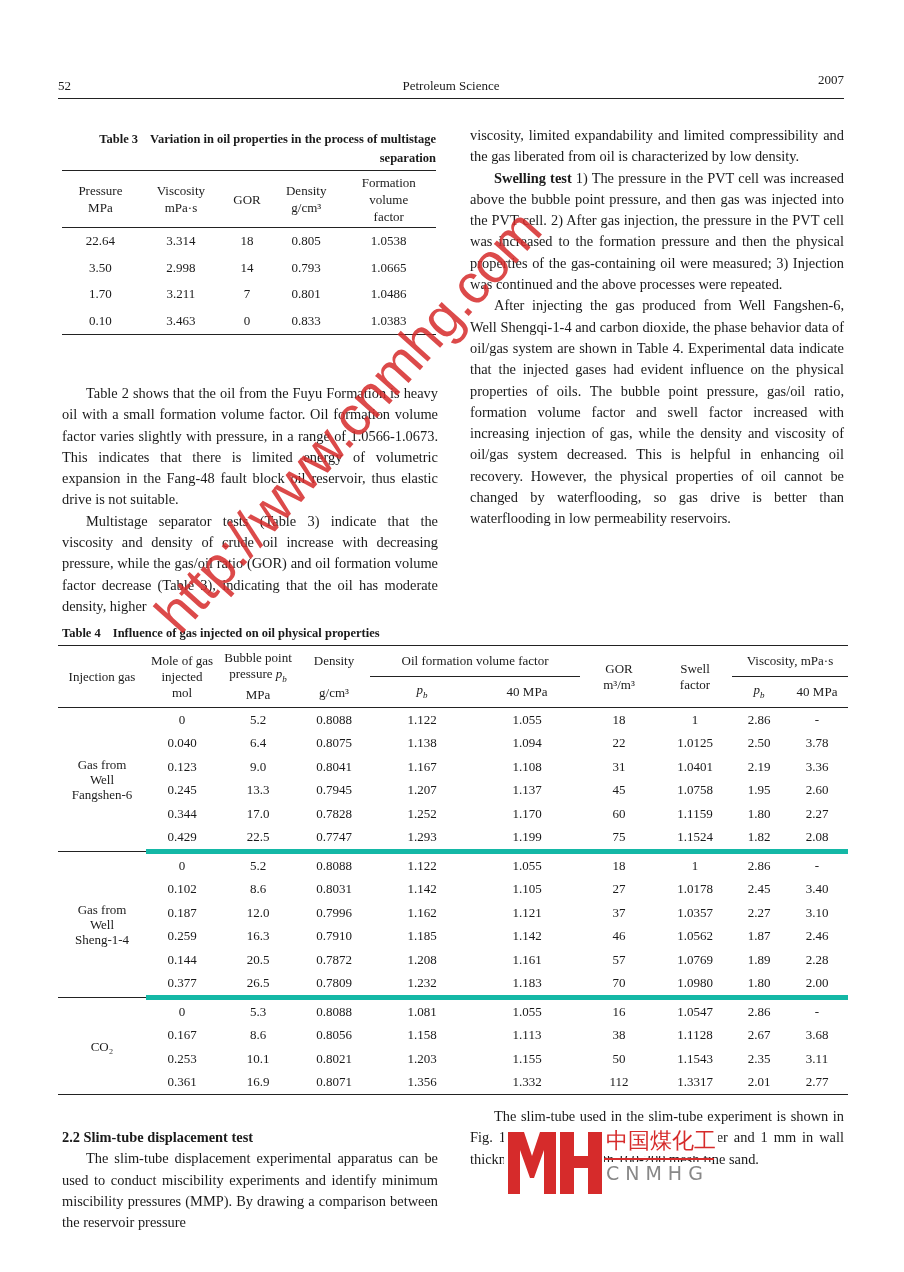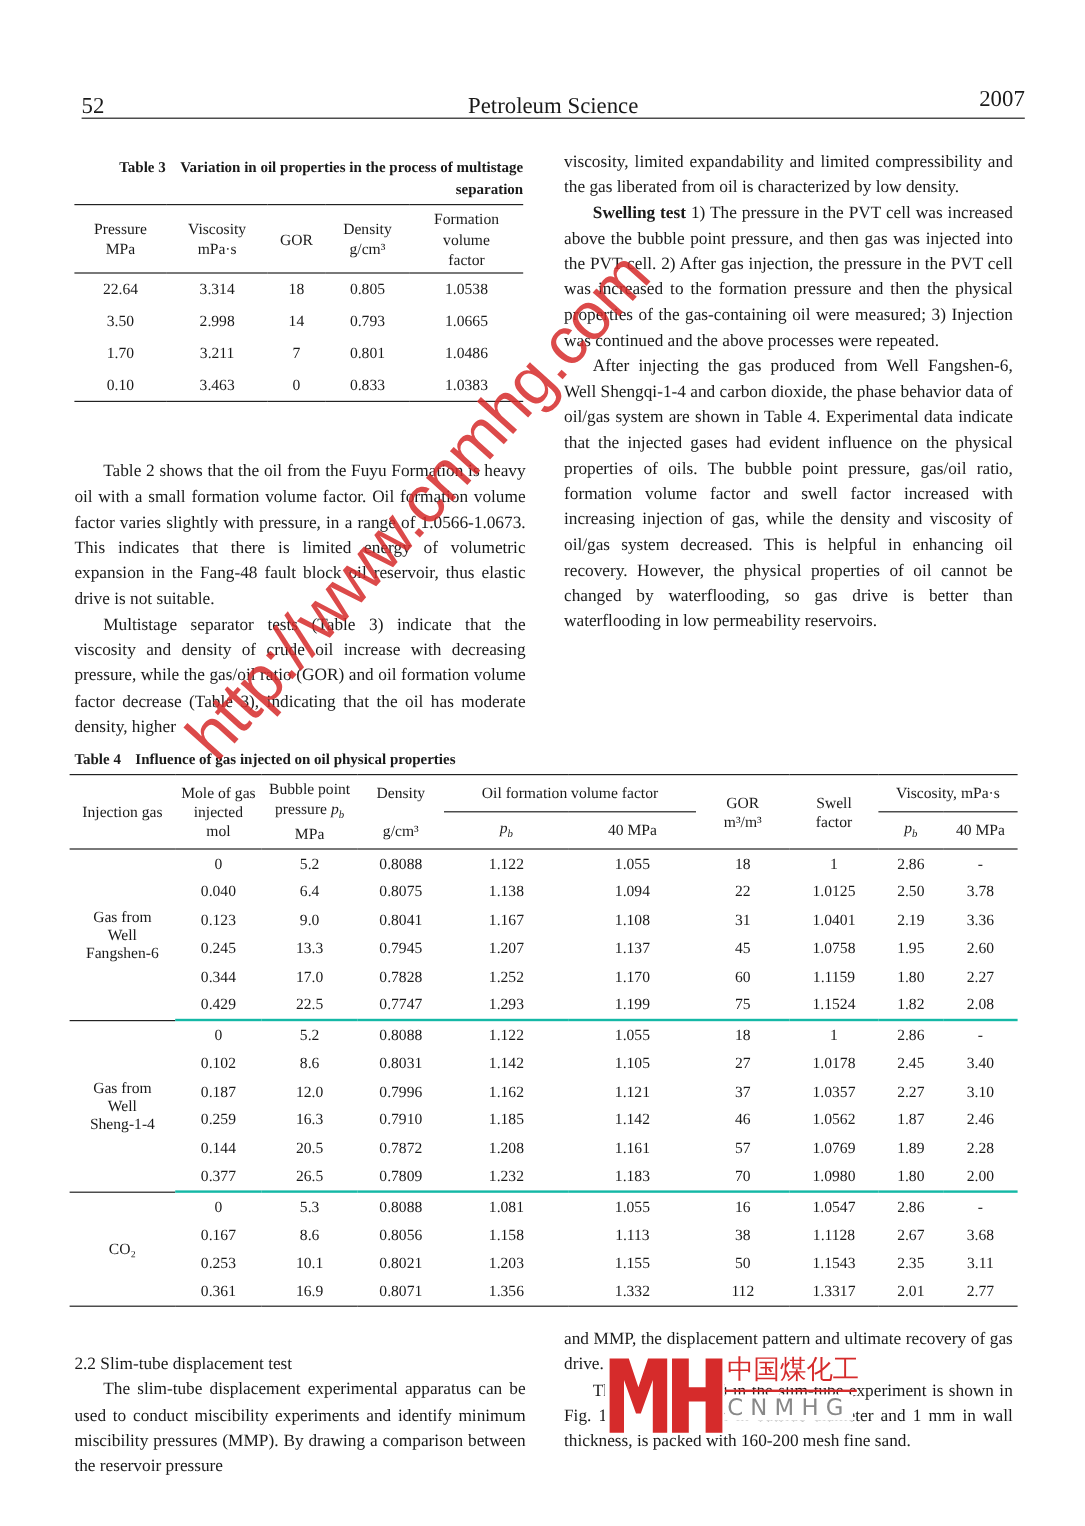--- a/index.html
+++ b/index.html
@@ -1,19 +1,19 @@
 <!DOCTYPE html>
 <html><head>
 <meta charset="utf-8">
 <style>
   html, body { margin:0; padding:0; background:#fff; }
   body { width:904px; height:1272px; position:relative; overflow:hidden;
          font-family:"Liberation Serif", "DejaVu Serif", serif; color:#1a1a1a; }
-  .page-header { position:absolute; left:68px; top:78px; width:786px; height:20px;
-                 border-bottom:1.5px solid #222; font-size:19px; }
+  .page-header { position:absolute; left:58px; top:78px; width:786px; height:20px;
+                 border-bottom:1.5px solid #222; font-size:13px; }
   .page-header .num { position:absolute; left:0; top:0; }
   .page-header .journal { position:absolute; left:0; right:0; text-align:center; top:0; }
   .page-header .year { position:absolute; right:0; top:-6px; }
 
   .col { position:absolute; font-size:14.4px; line-height:21.3px; text-align:justify; }
   .col p { margin:0; }
   .col p.indent { text-indent:24px; }
   .left-col { left:62px; width:376px; }
   .right-col { left:470px; width:374px; }
 
@@ -28,26 +28,26 @@
   .t3 tbody td { height:26.5px;text-align:center; }
 
   .t4cap { position:absolute; left:62px; top:626px; width:786px; font-weight:bold; font-size:12.5px; }
   .t4 { position:absolute; left:58px; top:645px; width:790px; }
   .t4 table { width:100%; border-top:1.5px solid #222; border-bottom:1.5px solid #222; }
   .t4 thead th { line-height:16px; }
   .t4 .hrow1 th { height:30px; }
   .t4 .hrow2 th { height:30px; border-bottom:1px solid #222; }
   .t4 .sub { border-bottom:1px solid #222; }
   .t4 tbody td { height:23.5px; }
-  .t4 tbody tr.grp-end td { border-bottom:2px solid #14b8a6; }
+  .t4 tbody tr.grp-end td { border-bottom:5px solid #14b8a6; }
   .t4 td.gas { line-height:15px; vertical-align:middle; }
   i.pb { font-style:italic; }
   sub, sup { font-size:9px; }
 
-  .section-h { font-weight:normal; }
+  .section-h { font-weight:bold; }
 
   .wm-url { position:absolute; left:190px; top:580px; color:#d62b2b; font-family:"Liberation Sans", sans-serif;
             font-size:56px; transform:rotate(-48deg); transform-origin:left bottom; white-space:nowrap;
             opacity:0.85; pointer-events:none; letter-spacing:-1px; font-weight:normal; }
   .wm-logo { position:absolute; left:504px; top:1126px; width:345px; height:70px; pointer-events:none; }
   .wm-logo .mark { position:absolute; left:0; top:0; width:100px; height:70px; }
   .wm-logo .cn { position:absolute; left:100px; top:0; color:#d62b2b; font-size:22px; font-family:"DejaVu Sans", sans-serif; background:#fff; padding:0 2px; }
   .wm-logo .line { position:absolute; left:100px; top:32px; width:110px; height:2px; background:#d62b2b; }
   .wm-logo .en { position:absolute; left:100px; top:36px; color:#888; font-size:19px; letter-spacing:6px; font-family:"DejaVu Sans", sans-serif; background:#fff; padding:0 2px; }
 </style>
@@ -345,21 +345,20 @@
         </tr>
       </tbody>
   </table>
 </div>
 
 <div class="col left-col" style="top:1127px;">
   <p class="section-h">2.2 Slim-tube displacement test</p>
   <p class="indent">The slim-tube displacement experimental apparatus can be used to conduct miscibility experiments and identify minimum miscibility pressures (MMP). By drawing a comparison between the reservoir pressure</p>
 </div>
 <div class="col right-col" style="top:1106px;">
-  <p>and MMP, the displacement pattern and ultimate recovery of gas drive.</p>
   <p class="indent">The slim-tube used in the slim-tube experiment is shown in Fig. 12 m long, 6 mm in outside diameter and 1 mm in wall thickness, is packed with 160-200 mesh fine sand.</p>
 </div>
 
 <div class="wm-url">http://www.cnmhg.com</div>
 <div class="wm-logo">
   <svg class="mark" viewBox="0 0 100 70">
     <rect x="0" y="0" width="100" height="70" fill="#fff"></rect>
     <path d="M4 68 V6 H20 L28 30 L36 6 H52 V68 H40 V24 L30 52 H26 L16 24 V68 Z" fill="#d62b2b"></path>
     <path d="M56 6 H70 V30 H84 V6 H98 V68 H84 V42 H70 V68 H56 Z" fill="#d62b2b"></path>
   </svg>

